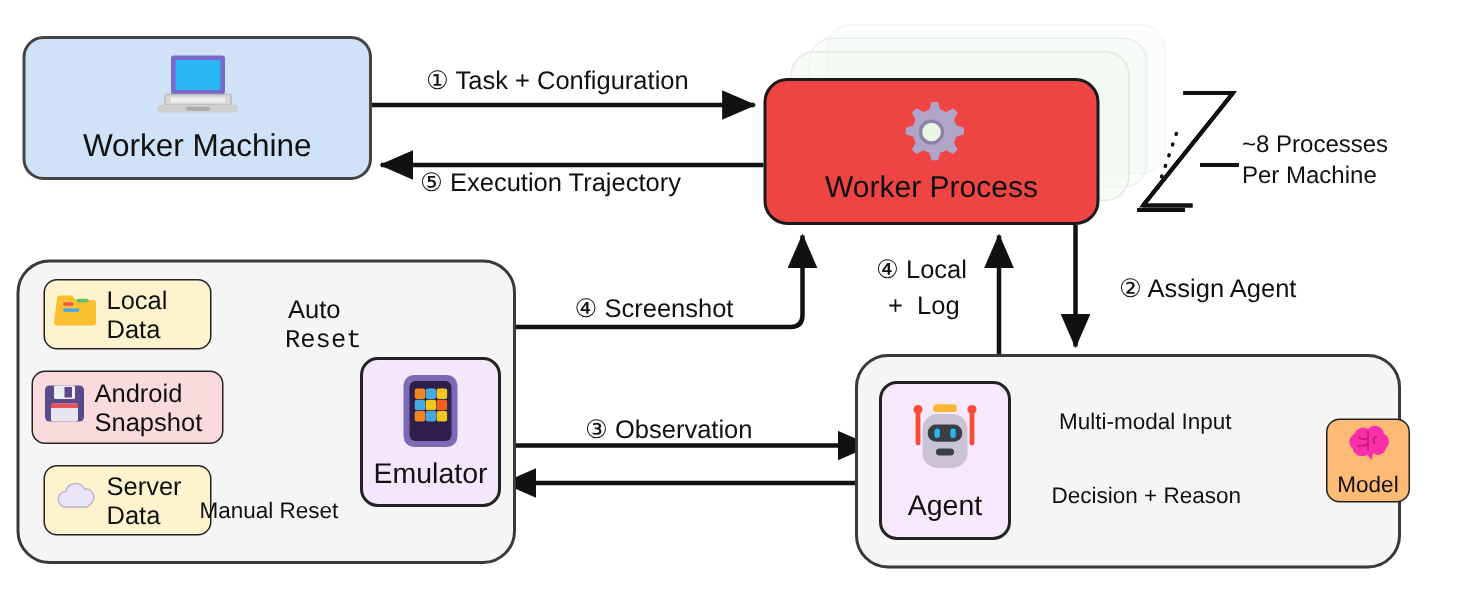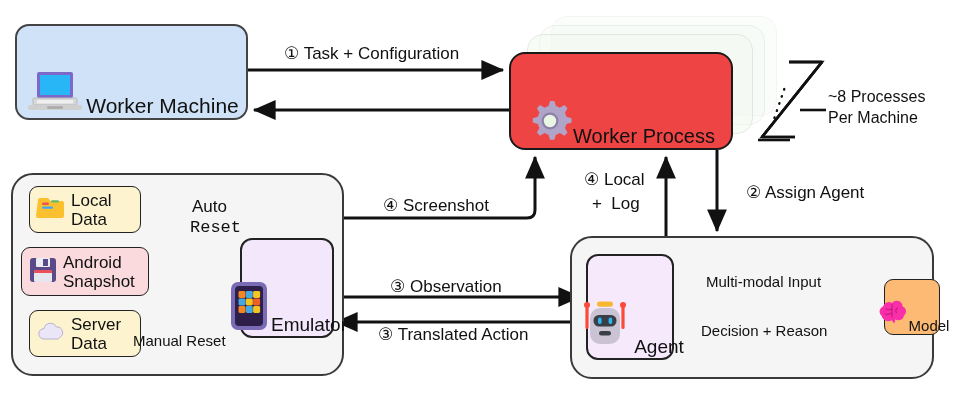--- a/index.html
+++ b/index.html
@@ -1,21 +1,21 @@
 <!DOCTYPE html>
 <html><head>
 <meta charset="utf-8">
 <style>
   html,body{margin:0;padding:0;background:#ffffff;}
   body{font-family:"Liberation Sans","DejaVu Sans",sans-serif;}
   #stage{position:relative;width:976px;height:406px;overflow:hidden;background:#fff;}
   #edges{position:absolute;left:0;top:0;width:976px;height:406px;pointer-events:none;}
 
-  .node{position:absolute;box-sizing:border-box;display:flex;flex-direction:row;
-        align-items:flex-end;justify-content:center;}
+  .node{position:absolute;box-sizing:border-box;display:flex;flex-direction:column;
+        align-items:center;justify-content:center;}
 
   .worker-machine{left:15px;top:24px;width:233px;height:96px;background:#cfe2f7;
       border:2px solid #444;border-radius:14px;}
   .worker-machine .lbl{font-size:21px;color:#111;margin-top:2px;}
 
   .wp-stack{position:absolute;border:1.5px solid #cfd8cf;border-radius:16px;background:#f3faf1;}
   .wp-s1{left:527px;top:34px;width:224px;height:98px;opacity:.55;}
   .wp-s2{left:539px;top:25px;width:224px;height:98px;opacity:.38;}
   .wp-s3{left:551px;top:16px;width:224px;height:98px;opacity:.25;}
   .worker-process{left:509px;top:52px;width:224px;height:98px;background:#ef4444;
@@ -254,30 +254,30 @@
           <path d="M11 9 q4 1.5 6 0"></path>
           <path d="M22.5 8 q-3 2 -1 4.5"></path>
           <path d="M10 14 q4 1 6.5-1"></path>
         </g>
       </svg>
     </span>
     <span class="lbl">Model</span>
   </div>
 
   <div class="elabel" style="left:284px;top:44px;">① Task + Configuration</div>
+  <div class="elabel" style="left:280px;top:112px;">⑤ Execution Trajectory</div>
 
   <div class="elabel" style="left:724px;top:183px;margin-left:22px;">② Assign Agent</div>
 
   <div class="elabel c" style="left:584px;top:170px;">④ Local</div>
   <div class="elabel c" style="left:592px;top:194px;">+  Log</div>
 
   <div class="elabel" style="left:383px;top:196px;">④ Screenshot</div>
 
   <div class="elabel" style="left:390px;top:277px;">③ Observation</div>
-  <div class="elabel" style="left:378px;top:325px;">③ Translated Action</div>
 
   <div class="elabel c" style="left:192px;top:197px;">Auto</div>
   <div class="elabel c" style="left:190px;top:218px;font-family:Liberation Mono, monospace;">Reset</div>
 
   <div class="elabel sm" style="left:133px;top:331px;">Manual Reset</div>
 
   <div class="elabel sm" style="left:706px;top:272px;">Multi-modal Input</div>
   <div class="elabel sm" style="left:701px;top:321px;">Decision + Reason</div>
 
 </div>

